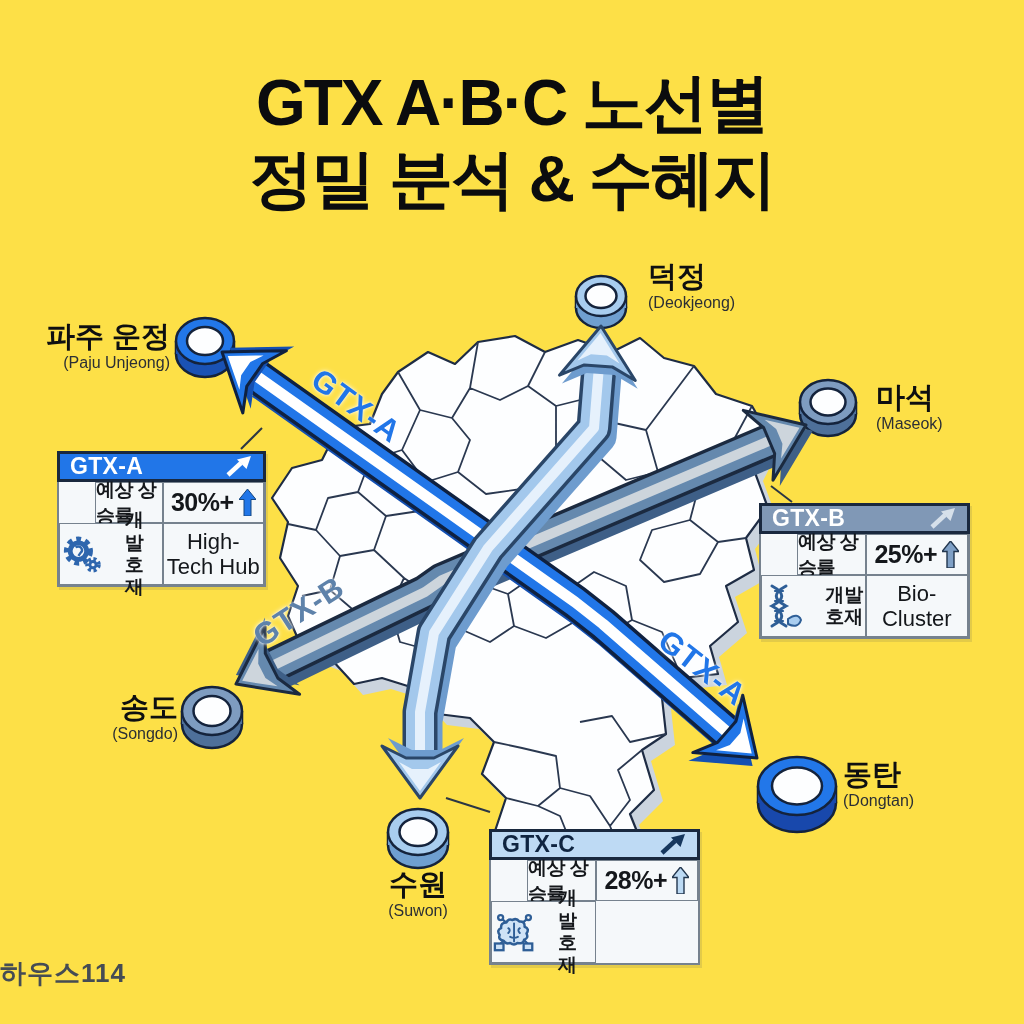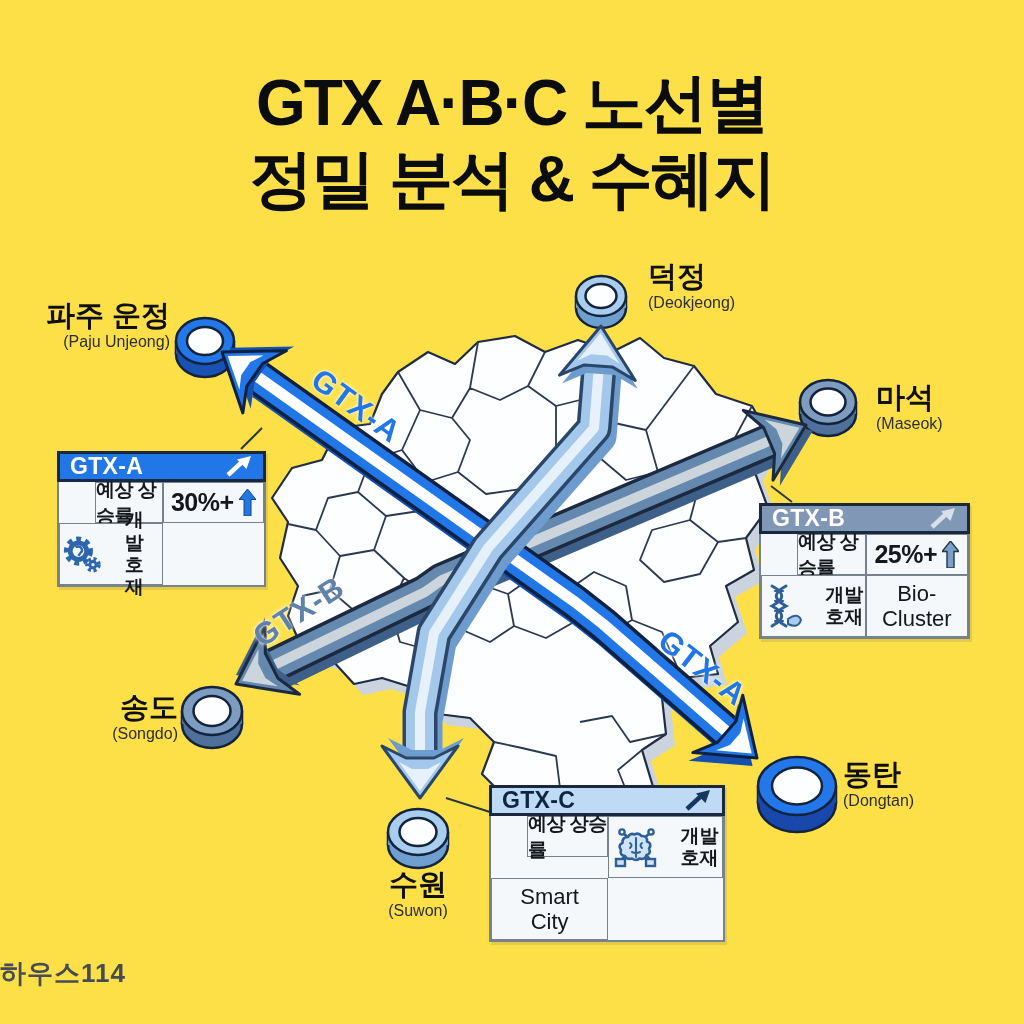--- a/index.html
+++ b/index.html
@@ -218,21 +218,21 @@
       </g>
 
       <g transform="translate(420,798) rotate(90)">
         <polygon transform="translate(-8,-6)" fill="#6E9CCE" points="0,0 -52,-38 -40,-14 -40,14 -52,38"></polygon>
         <polygon fill="#A3C8EC" stroke="#2A4668" stroke-width="3" points="0,0 -52,-38 -40,-14 -40,14 -52,38"></polygon>
         <polygon fill="#E6F1FC" points="-7,0 -36,-21 -29,-8 -29,8 -36,21"></polygon>
       </g>
     </g>
   </svg>
 
-  <div class="st right" style="left:20px;top:299px;width:150px;">
+  <div class="st right" style="left:20px;top:320px;width:150px;">
     <div class="kr">파주 운정</div>
     <div class="en">(Paju Unjeong)</div>
   </div>
   <div class="st" style="left:648px;top:260px;">
     <div class="kr">덕정</div>
     <div class="en">(Deokjeong)</div>
   </div>
   <div class="st right" style="left:28px;top:691px;width:150px;">
     <div class="kr">송도</div>
     <div class="en">(Songdo)</div>
@@ -276,20 +276,26 @@
             <circle cx="19" cy="18" r="12" stroke-width="6" stroke-dasharray="4.8 4.2"></circle>
             <circle cx="19" cy="18" r="8.5" stroke-width="5"></circle>
             <path d="M16 14 q4 -2 6 1 q2 3 -1 5 l-2 3" stroke-width="2.4"></path>
             <circle cx="34" cy="32" r="6" stroke-width="4" stroke-dasharray="3 2.6"></circle>
             <circle cx="34" cy="32" r="3.2" stroke-width="3"></circle>
           </g>
         </svg>
         <div class="dev-label">
           <div>개발</div>
           <div>호재</div>
+        </div>
+      </div>
+      <div class="cell r2 dev-value">
+        <div>
+          <div>High-</div>
+          <div>Tech Hub</div>
         </div>
       </div>
     </div>
   </div>
 
   <div class="card" style="left:759px;top:503px;width:211px;">
     <div class="card-header hdr-b">
       <span>GTX-B</span>
       <svg width="28" height="22" viewBox="0 0 28 22">
         <line x1="3" y1="19" x2="16" y2="7" stroke="#D6E0EA" stroke-width="4.5"></line>
@@ -323,54 +329,54 @@
       </div>
       <div class="cell r2 dev-value">
         <div>
           <div>Bio-</div>
           <div>Cluster</div>
         </div>
       </div>
     </div>
   </div>
 
-  <div class="card" style="left:489px;top:785px;width:236px;">
+  <div class="card" style="left:489px;top:829px;width:211px;">
     <div class="card-header hdr-c">
       <span>GTX-C</span>
       <svg width="28" height="22" viewBox="0 0 28 22">
         <line x1="3" y1="19" x2="16" y2="7" stroke="#16375E" stroke-width="4.5"></line>
         <polygon points="26,0 12,3.5 21.5,13" fill="#16375E"></polygon>
       </svg>
     </div>
     <div class="card-body">
       <div class="cell r1 rate-label">예상 상승률</div>
+      <div class="cell r1">
+        <span class="rate-value">28%+</span>
+        <svg width="17" height="27" viewBox="0 0 17 27">
+          <path d="M8.5 0 L17 10.5 L12 10.5 L12 27 L5 27 L5 10.5 L0 10.5 Z" fill="#BCDAF4" stroke="#22364E" stroke-width="1.4"></path>
+        </svg>
+      </div>
       <div class="cell r2 dev-cell">
         <svg width="46" height="44" viewBox="0 0 46 44">
           <g stroke="#2E5E96" stroke-width="2.4" fill="none">
             <line x1="10" y1="8" x2="17" y2="14"></line>
               <circle cx="9" cy="7" r="2.6" fill="#F5F8FA"></circle>
             <line x1="37" y1="8" x2="30" y2="14"></line>
               <circle cx="38" cy="7" r="2.6" fill="#F5F8FA"></circle>
             <line x1="9" y1="34" x2="16" y2="27"></line>
               <rect x="3" y="34" width="9" height="7" fill="#CFE3F6"></rect>
             <line x1="37" y1="34" x2="30" y2="27"></line>
               <rect x="33" y="34" width="9" height="7" fill="#CFE3F6"></rect>
           </g>
           <path d="M15 12 q-6 0 -5.5 6 q-5 2 -1.5 7 q-2 5 4 6 q2 4 7 2.5 q4 3 7.5 0 q6 1.5 7 -3.5 q5 -1.5 2.5 -6.5 q3.5 -5 -2 -7 q0.5 -6 -5.5 -5.5 q-3 -4 -7 -1.5 q-4.5 -2 -6.5 2.5 z" fill="#CFE3F6" stroke="#2E5E96" stroke-width="2.6" stroke-linejoin="round"></path>
           <path d="M23 13 L23 32 M17 18 q3 2 0 5 M29 18 q-3 2 0 5 M19 27 q4 2 8 0" fill="none" stroke="#2E5E96" stroke-width="2" stroke-linecap="round"></path>
         </svg>
         <div class="dev-label">
           <div>개발</div>
           <div>호재</div>
         </div>
       </div>
-      <div class="cell r2 dev-value">
-        <div>
-          <div>Smart</div>
-          <div>City</div>
-        </div>
-      </div>
     </div>
   </div>
 
   <div class="footer">하우스114</div>
 
 </div>
 
 </body></html>

